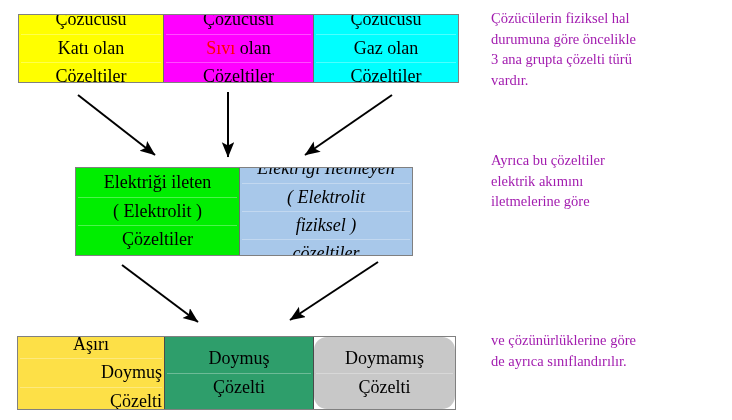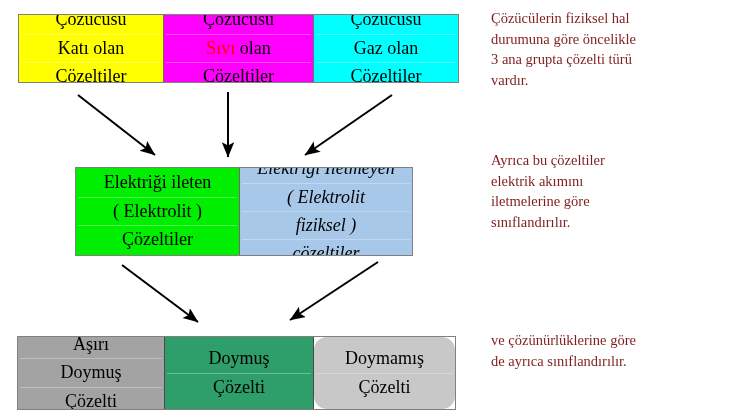--- a/index.html
+++ b/index.html
@@ -101,21 +101,21 @@
     width: 732px;
     height: 420px;
     pointer-events: none;
   }
 
   
   .note {
     position: absolute;
     left: 491px;
     width: 236px;
-    color: #7f1d1d;
+    color: #a21caf;
     font-size: 14.5px;
     line-height: 1.42;
   }
   .note .ln { display: block; white-space: nowrap; }
   #note-states  { top: 8px; }
   #note-conduct { top: 150px; }
   #note-amount  { top: 330px; }
 </style>
 </head>
 <body>
@@ -148,21 +148,21 @@
     </div>
     <div class="cell c-non-electrolyte" style="background: rgb(168, 200, 234); font-style: italic;">
       <span class="ln">Elektriği İletmeyen</span>
       <span class="ln">( Elektrolit</span>
       <span class="ln">fiziksel )</span>
       <span class="ln">çözeltiler</span>
     </div>
   </div>
 
   <div class="row" id="row-saturation">
-    <div class="cell c-supersaturated" style="background: #a3a3a3;">
+    <div class="cell c-supersaturated" style="background: #fde047; text-align: right;">
       <span class="ln">Aşırı</span>
       <span class="ln">Doymuş</span>
       <span class="ln">Çözelti</span>
     </div>
     <div class="cell c-saturated" style="background: rgb(46, 158, 107);">
       <span class="ln">Doymuş</span>
       <span class="ln">Çözelti</span>
     </div>
     <div class="cell c-unsaturated" style="background: rgb(200, 200, 200);">
       <span class="ln">Doymamış</span>
@@ -191,21 +191,20 @@
     <span class="ln">Çözücülerin fiziksel hal</span>
     <span class="ln">durumuna göre öncelikle</span>
     <span class="ln">3 ana grupta çözelti türü</span>
     <span class="ln">vardır.</span>
   </div>
 
   <div class="note" id="note-conduct">
     <span class="ln">Ayrıca bu çözeltiler</span>
     <span class="ln">elektrik akımını</span>
     <span class="ln">iletmelerine göre</span>
-    <span class="ln">sınıflandırılır.</span>
   </div>
 
   <div class="note" id="note-amount">
     <span class="ln">ve çözünürlüklerine göre</span>
     <span class="ln">de ayrıca sınıflandırılır.</span>
   </div>
 
 </div>
 
 </body></html>

